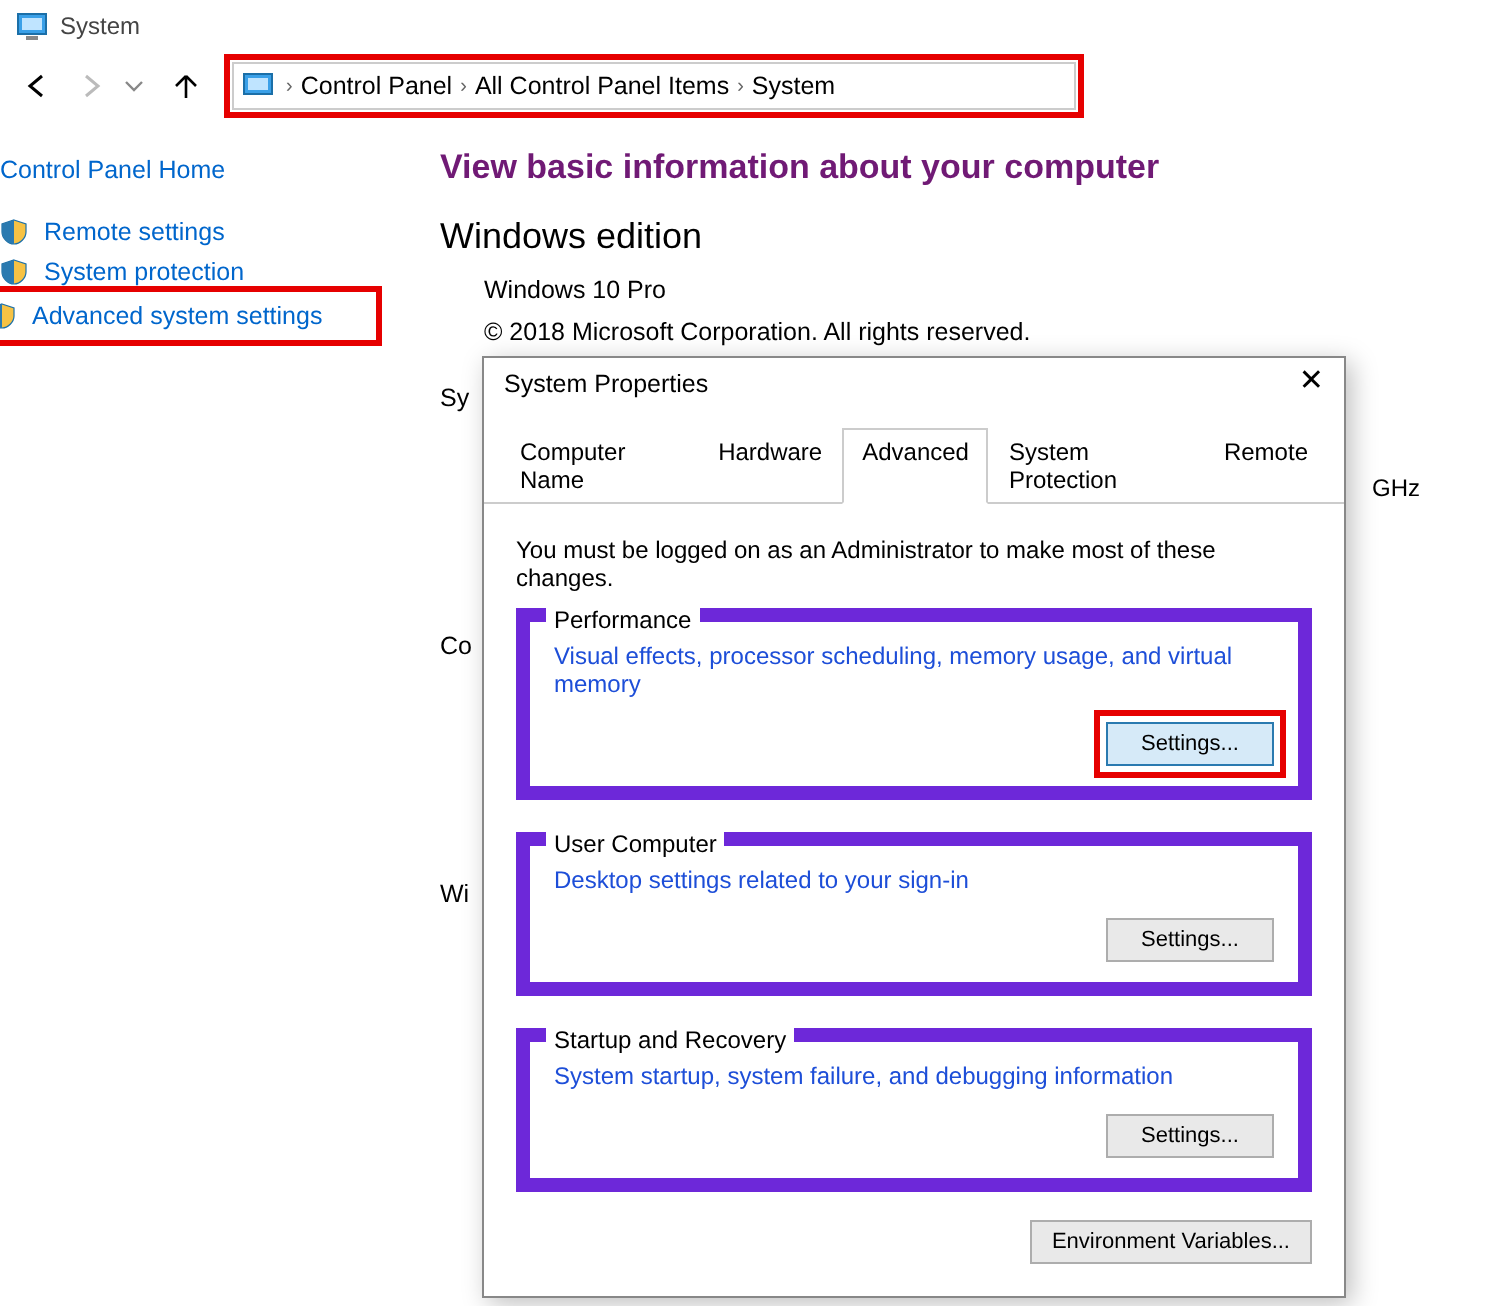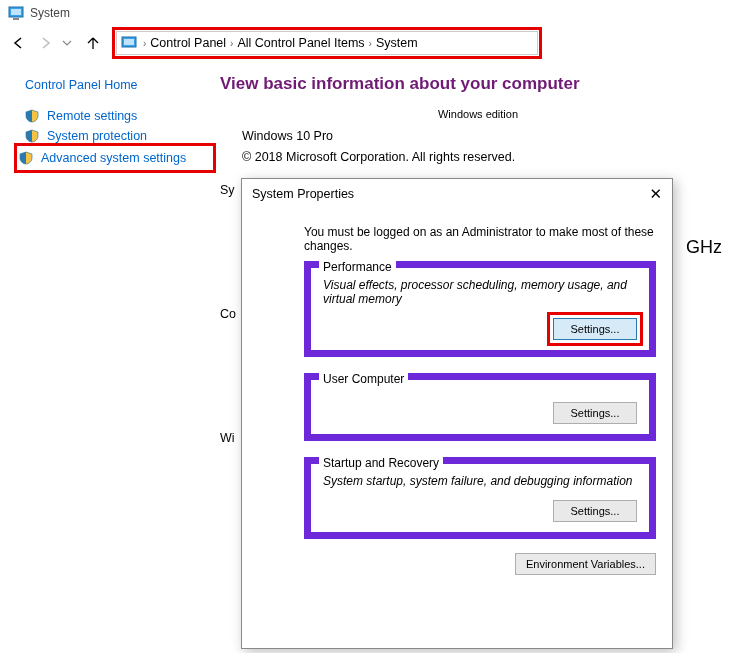--- a/index.html
+++ b/index.html
@@ -10,43 +10,43 @@
 
 .navrow { height: 34px; display: flex; align-items: center; padding: 0 8px; }
 .nav-btn { width: 22px; height: 22px; display: inline-flex; align-items: center; justify-content: center; color: #888; margin-right: 4px; }
 .nav-btn.enabled { color: #000; }
 .addr { flex: 1; border: 1px solid #ccc; height: 24px; display: flex; align-items: center; padding: 0 4px; font-size: 12.5px; margin-left: 8px; }
 .addr .crumb { margin: 0 2px; color: #000; }
 .addr .sep { color: #666; margin: 0 2px; font-size: 10px; }
 .addr-highlight { outline: 3px solid #e60000; outline-offset: 1px; width: 422px; flex: 0 0 auto; }
 
 .body-area { display: flex; padding-top: 10px; }
-.sidebar { width: 200px; padding: 8px 0 0 25px; font-size: 12.5px; }
+.sidebar { width: 200px; padding: 8px 0 0 0; font-size: 12.5px; }
 .sidebar .home { color: #0066cc; margin-bottom: 14px; display: block; }
 .sidebar .item { display: flex; align-items: center; padding: 3px 0; color: #0066cc; }
 .sidebar .item .shield { width: 14px; height: 14px; margin-right: 8px; flex-shrink:0; }
 .adv-highlight { outline: 3px solid #e60000; outline-offset: 2px; padding: 3px 6px; margin-left: -6px; margin-top: 2px; width: 192px; }
 
 .main { flex: 1; padding: 0 20px; font-size: 12.5px; color: #000; }
 .main h1 { font-size: 17px; font-weight: 700; color: #701a75; margin: 4px 0 14px 0; }
-.section-hdr { color: #000; font-size: 11px; margin-bottom: 6px; text-align: center; }
+.section-hdr { color: #000; font-size: 18px; margin-bottom: 6px; }
 .edition { padding-left: 22px; line-height: 1.7; }
 
 .row-label { margin-top: 14px; }
 
 .dialog { position: absolute; left: 241px; top: 178px; width: 432px; height: 471px; background: #fff; border: 1px solid #888; box-shadow: 3px 3px 12px rgba(0,0,0,0.25); }
-.dialog-title { height: 30px; display: flex; align-items: center; justify-content: space-between; padding: 0 10px; font-size: 12.5px; }
+.dialog-title { height: 30px; display: flex; align-items: flex-end; justify-content: space-between; padding: 10px 10px; font-size: 12.5px; }
 .close-x { font-size: 15px; font-family: Arial; }
 .tabs { display: flex; border-bottom: 1px solid #ccc; padding: 0 8px; font-size: 12px; margin-top: 4px; }
 .tab { padding: 4px 9px; border: 1px solid transparent; position: relative; top: 1px; }
 .tab.active { border: 1px solid #ccc; border-bottom: 1px solid #fff; background: #fff; }
-.dialog-body { padding: 10px 16px 12px 28px; font-size: 12px; margin-left: 34px; }
+.dialog-body { padding: 10px 16px 12px 16px; font-size: 12px; }
 .fieldset { border: 7px solid #6d28d9; margin-top: 8px; padding: 10px 12px 10px 12px; position: relative; }
 .fieldset .legend { position: absolute; top: -8px; left: 8px; background: #fff; padding: 0 4px; font-size: 12px; }
-.fieldset .desc { font-size: 12px; color: #000000; font-style: italic; }
+.fieldset .desc { font-size: 12px; color: #1d4ed8; }
 .btn { min-width: 84px; height: 22px; font-size: 11px; border: 1px solid #adadad; background: #e9e9e9; display: inline-flex; align-items: center; justify-content: center; padding: 0 10px; }
 .btn-row-right { text-align: right; margin-top: 12px; }
 .perf-btn-box { outline: 3px solid #e60000; outline-offset: 3px; display: inline-block; }
 .btn.highlight { border: 1px solid #2a7ab0; background: #d6eaf8; }
 .btn.default { border: 1px solid #0078d7; }
 .btn.disabled { color: #aaa; }
 .dialog-footer { display: flex; justify-content: flex-end; gap: 8px; padding: 10px 14px; position: absolute; bottom: 0; right: 0; left: 0; }
 
 svg { display: block; }
 </style>
@@ -134,46 +134,54 @@
   </div>
 
   <div class="main">
     <h1>View basic information about your computer</h1>
     <div class="section-hdr">Windows edition</div>
     <div class="edition">
       <div>Windows 10 Pro</div>
       <div>© 2018 Microsoft Corporation. All rights reserved.</div>
     </div>
     <div class="row-label">Sy</div>
-    <div style="position:absolute;left:686px;top:237px;font-size:18px">GHz</div>
+    <div style="position:absolute;left:686px;top:237px;font-size:12px">GHz</div>
     <div style="margin-top:110px">Co</div>
     <div style="margin-top:110px">Wi</div>
   </div>
 </div>
 
 <div class="dialog">
   <div class="dialog-title">
     <span>System Properties</span>
     <span class="close-x">✕</span>
+  </div>
+  <div class="tabs">
+    <div class="tab">Computer Name</div>
+    <div class="tab">Hardware</div>
+    <div class="tab active">Advanced</div>
+    <div class="tab">System Protection</div>
+    <div class="tab">Remote</div>
   </div>
   <div class="dialog-body">
     <div style="margin:6px 0 4px 0">You must be logged on as an Administrator to make most of these changes.</div>
 
     <div class="fieldset">
       <span class="legend">Performance</span>
       <div class="desc">Visual effects, processor scheduling, memory usage, and virtual memory</div>
       <div class="btn-row-right">
         <span class="perf-btn-box">
           <span class="btn highlight">Settings...</span>
         </span>
       </div>
     </div>
 
     <div class="fieldset" style="margin-top:16px">
       <span class="legend">User Computer</span>
+      <div class="desc">Desktop settings related to your sign-in</div>
       <div class="btn-row-right">
         <span class="btn">Settings...</span>
       </div>
     </div>
 
     <div class="fieldset" style="margin-top:16px">
       <span class="legend">Startup and Recovery</span>
       <div class="desc">System startup, system failure, and debugging information</div>
       <div class="btn-row-right">
         <span class="btn">Settings...</span>

